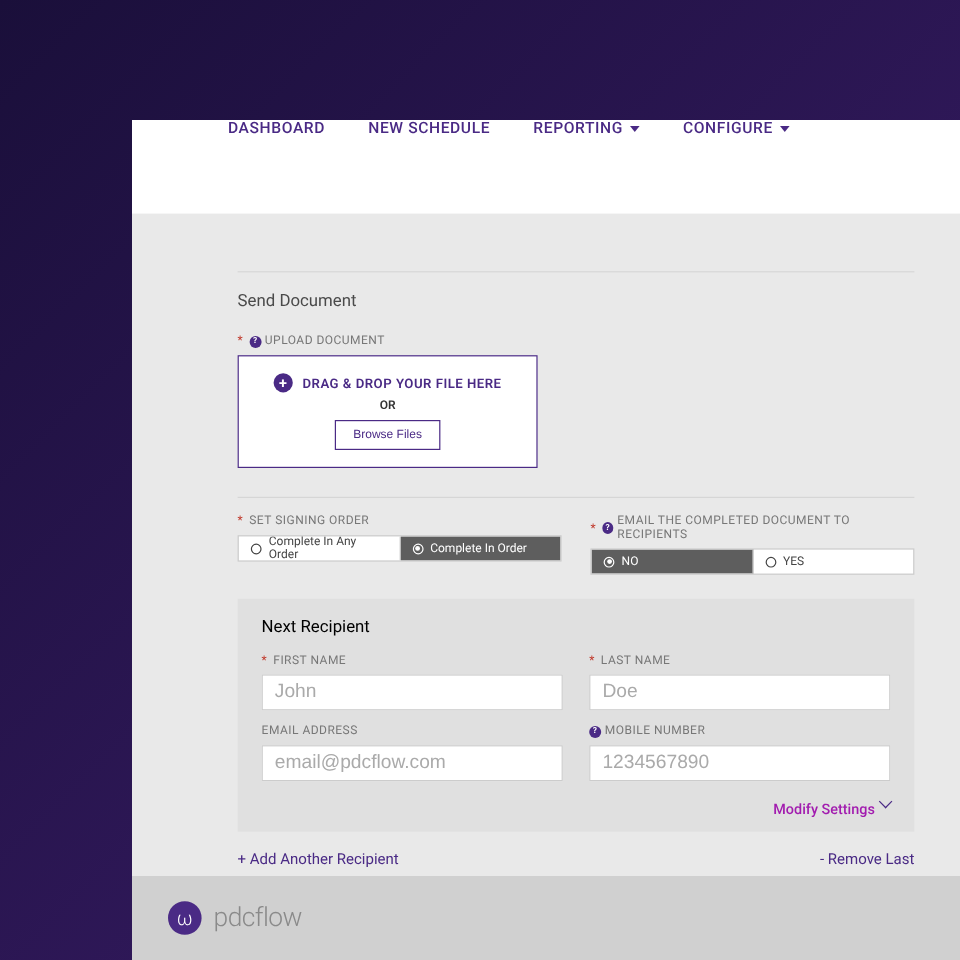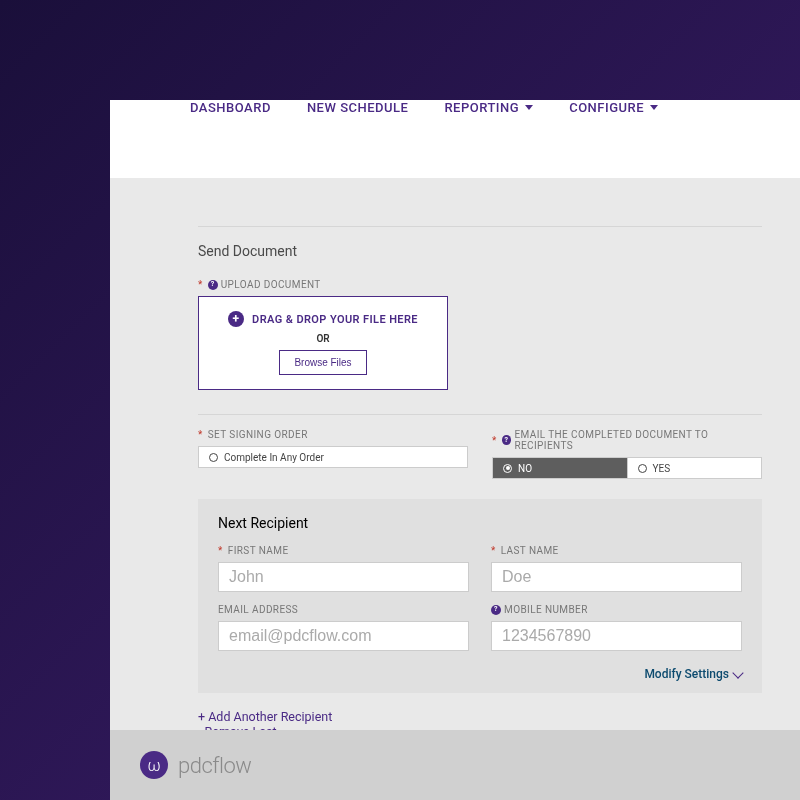--- a/index.html
+++ b/index.html
@@ -144,37 +144,36 @@
     height: 30px;
     border: 1px solid #ccc;
     background: #fff;
     padding: 0 10px;
     font-size: 16px;
     color: #333;
   }
   .tinput::placeholder { color: #aaa; }
   .modify-row {
     display: flex; justify-content: flex-end;
-    color: #0c4a6e; font-size: 12px; font-weight: 500;
-    align-items: center; gap: 5px;
+    color: #a21caf; font-size: 12px; font-weight: 500;
+    gap: 5px;
     padding-top: 4px;
     cursor: pointer;
   }
   .chev-down {
     width: 8px; height: 8px;
     border-right: 1.8px solid #4a2a85;
     border-bottom: 1.8px solid #4a2a85;
     transform: rotate(45deg);
     margin-top: -3px;
   }
   .link-row {
     display: flex; justify-content: space-between;
     margin-top: 16px;
     font-size: 12.5px;
-    flex-direction: column;
   }
   .link-add { color: #4a2a85; cursor: pointer; }
   .link-remove { color: #4a2a85; cursor: pointer; }
   .action-row {
     display: flex; justify-content: space-between;
     margin-top: 22px;
   }
   .btn-clear {
     background: #8a8a8a; color: #fff;
     border: none; height: 30px; padding: 0 16px;
@@ -257,20 +256,24 @@
       <div class="col">
         <div class="field-label">
           <span class="req">*</span>
           <span>SET SIGNING ORDER</span>
         </div>
         <div class="segbar">
           <div class="seg">
             <span class="radio-ring"></span>
             <span>Complete In Any Order</span>
           </div>
+          <div class="seg selected">
+            <span class="radio-ring on"></span>
+            <span>Complete In Order</span>
+          </div>
         </div>
       </div>
       <div class="col">
         <div class="field-label">
           <span class="req">*</span>
           <span class="info-dot">?</span>
           <span>EMAIL THE COMPLETED DOCUMENT TO RECIPIENTS</span>
         </div>
         <div class="segbar">
           <div class="seg selected">

